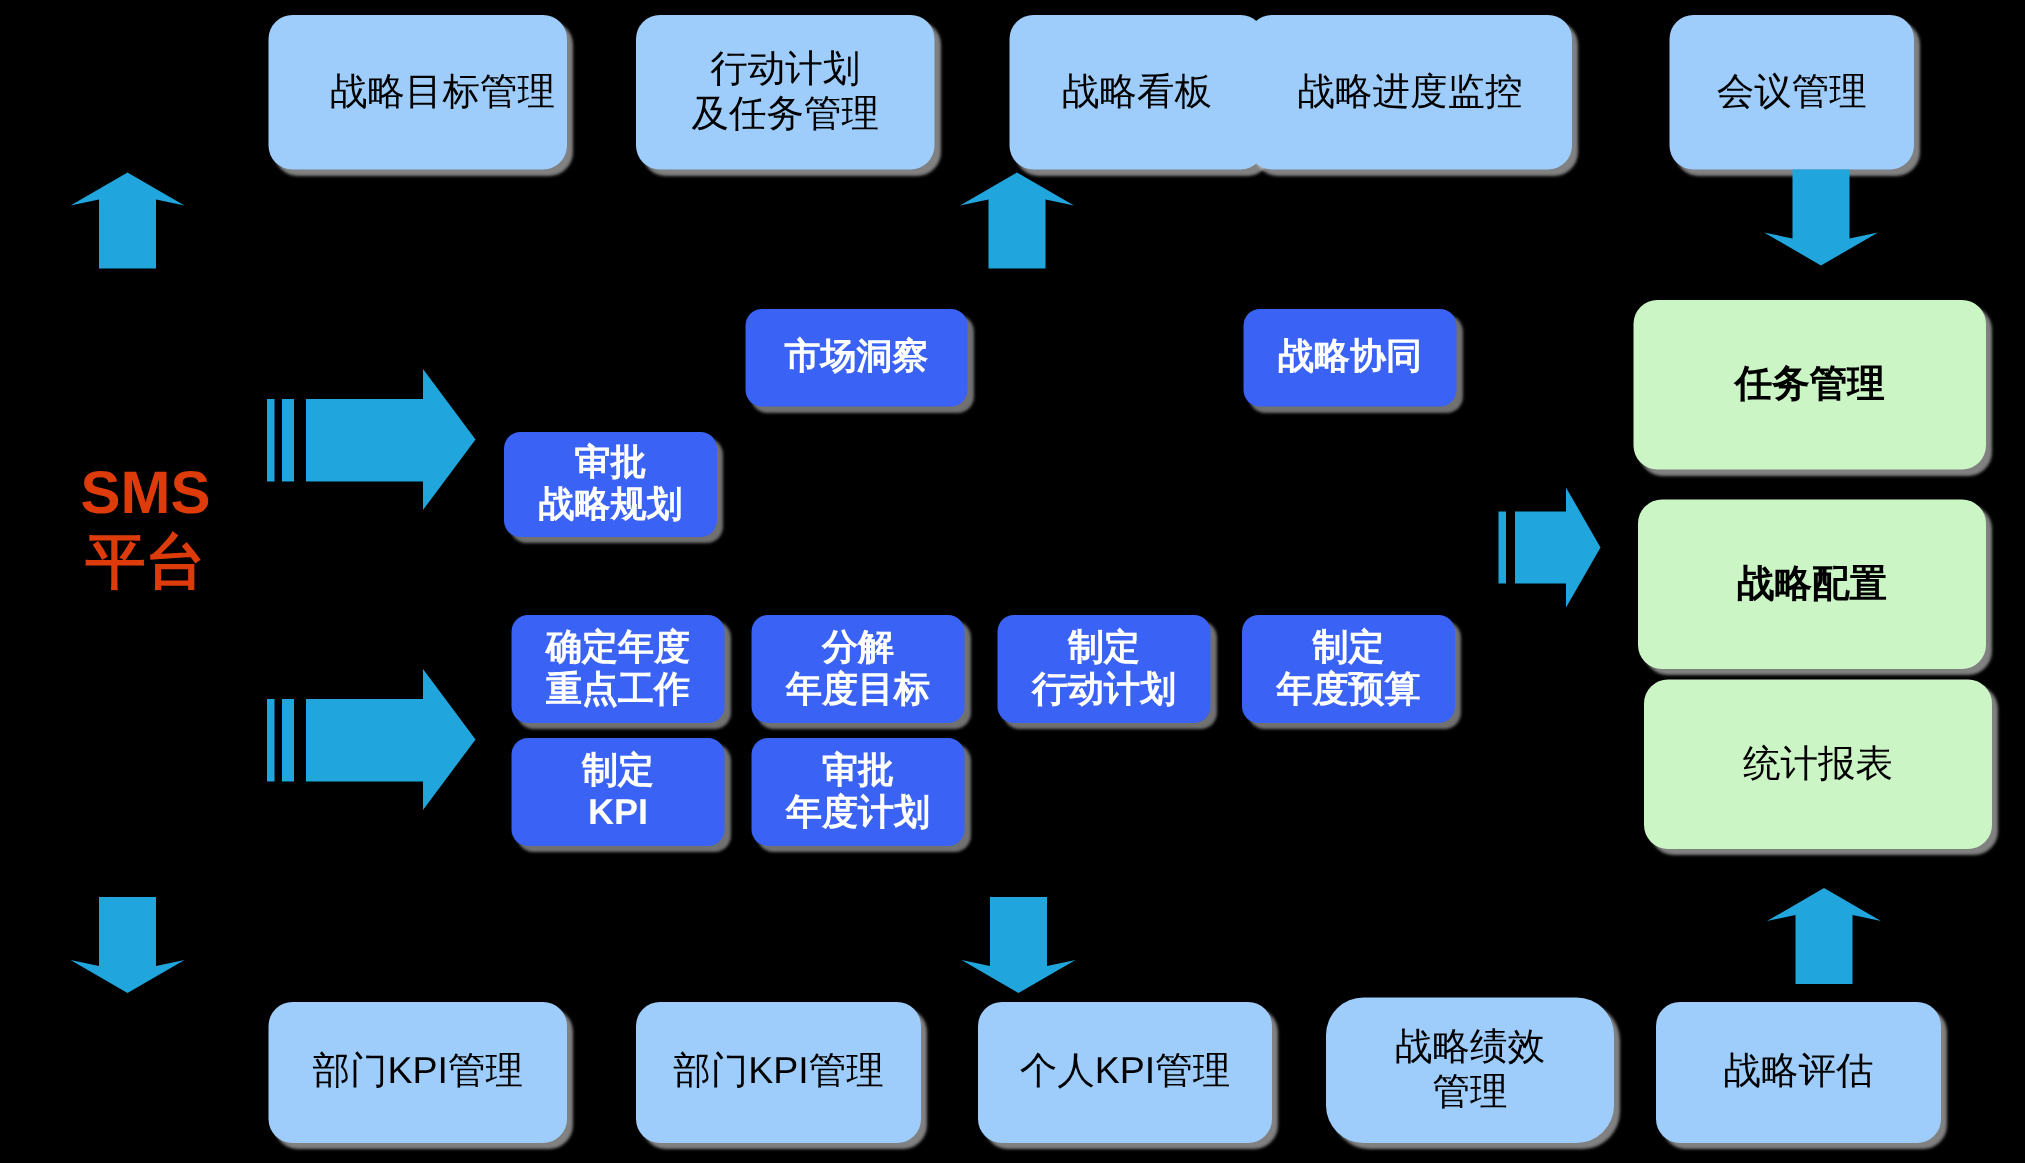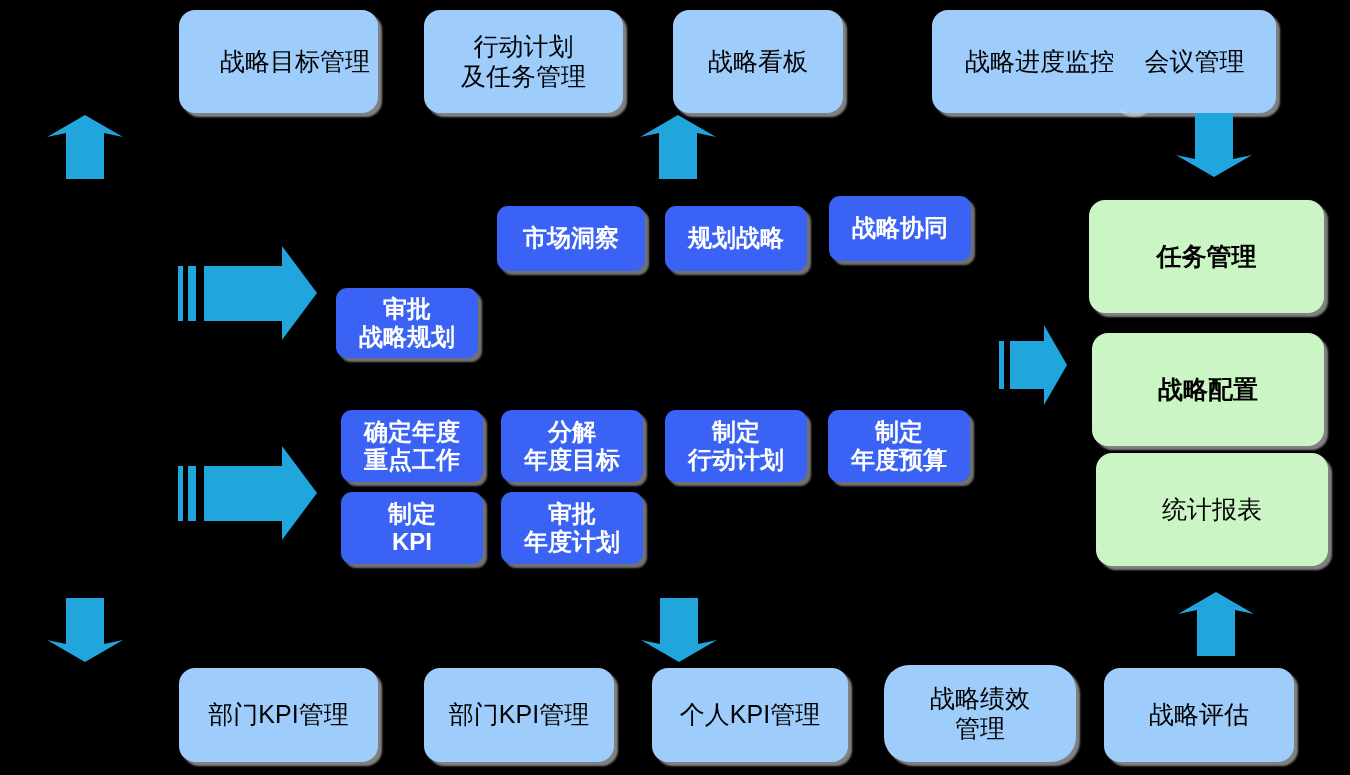--- a/index.html
+++ b/index.html
@@ -85,21 +85,21 @@
 
 <div id="canvas">
 
   <div class="node lightblue" style="left:179px; top:10px; width:199px; height:103px;padding-left:33px;">战略目标管理</div>
 
   <div class="node lightblue" style="left:424px; top:10px; width:199px; height:103px;">行动计划
 及任务管理</div>
 
   <div class="node lightblue" style="left:673px; top:10px; width:170px; height:103px;">战略看板</div>
 
-  <div class="node lightblue" style="left:932px; top:10px; width:216px; height:103px;">战略进度监控</div>
+  <div class="node lightblue" style="left:832px; top:10px; width:216px; height:103px;">战略进度监控</div>
 
   <div class="node lightblue" style="left:1113px; top:10px; width:163px; height:103px;">会议管理</div>
 
   <div class="arrow" style="left:47px; top:115px; width:76px; height:64px;">
     <svg width="76" height="64" viewBox="0 0 76 64">
       <polygon points="38,0 76,22 57,18 57,64 19,64 19,18 0,22" fill="#21a5dd"></polygon>
     </svg>
   </div>
 
   <div class="arrow" style="left:640px; top:115px; width:76px; height:64px;">
@@ -107,43 +107,44 @@
       <polygon points="38,0 76,22 57,18 57,64 19,64 19,18 0,22" fill="#21a5dd"></polygon>
     </svg>
   </div>
 
   <div class="arrow" style="left:1176px; top:113px; width:76px; height:64px;">
     <svg width="76" height="64" viewBox="0 0 76 64">
       <polygon points="38,64 0,42 19,46 19,0 57,0 57,46 76,42" fill="#21a5dd"></polygon>
     </svg>
   </div>
 
+  <div id="sms-label">SMS
+平台</div>
 
   <div class="arrow" style="left:178px; top:246px; width:139px; height:94px;">
     <svg width="139" height="94" viewBox="0 0 139 94">
       <rect x="0" y="20" width="5" height="55" fill="#21a5dd"></rect>
       <rect x="10" y="20" width="8" height="55" fill="#21a5dd"></rect>
       <polygon points="26,20 104,20 104,0 139,47 104,94 104,75 26,75" fill="#21a5dd"></polygon>
     </svg>
   </div>
 
   <div class="arrow" style="left:178px; top:446px; width:139px; height:94px;">
     <svg width="139" height="94" viewBox="0 0 139 94">
       <rect x="0" y="20" width="5" height="55" fill="#21a5dd"></rect>
       <rect x="10" y="20" width="8" height="55" fill="#21a5dd"></rect>
       <polygon points="26,20 104,20 104,0 139,47 104,94 104,75 26,75" fill="#21a5dd"></polygon>
     </svg>
   </div>
 
 
   <div class="node blue" style="left:497px; top:206px; width:148px; height:65px;">市场洞察</div>
 
-  <div class="node blue" style="left:665px; top:206px; width:142px; height:65px;">规划战略</div>
-
-  <div class="node blue" style="left:829px; top:196px; width:142px; height:65px;">战略协同</div>
+
+  <div class="node blue" style="left:829px; top:206px; width:142px; height:65px;">战略协同</div>
 
   <div class="node blue" style="left:336px; top:288px; width:142px; height:70px;">审批
 战略规划</div>
 
   <div class="node blue" style="left:341px; top:410px; width:142px; height:72px;">确定年度
 重点工作</div>
 
   <div class="node blue" style="left:501px; top:410px; width:142px; height:72px;">分解
 年度目标</div>
 

